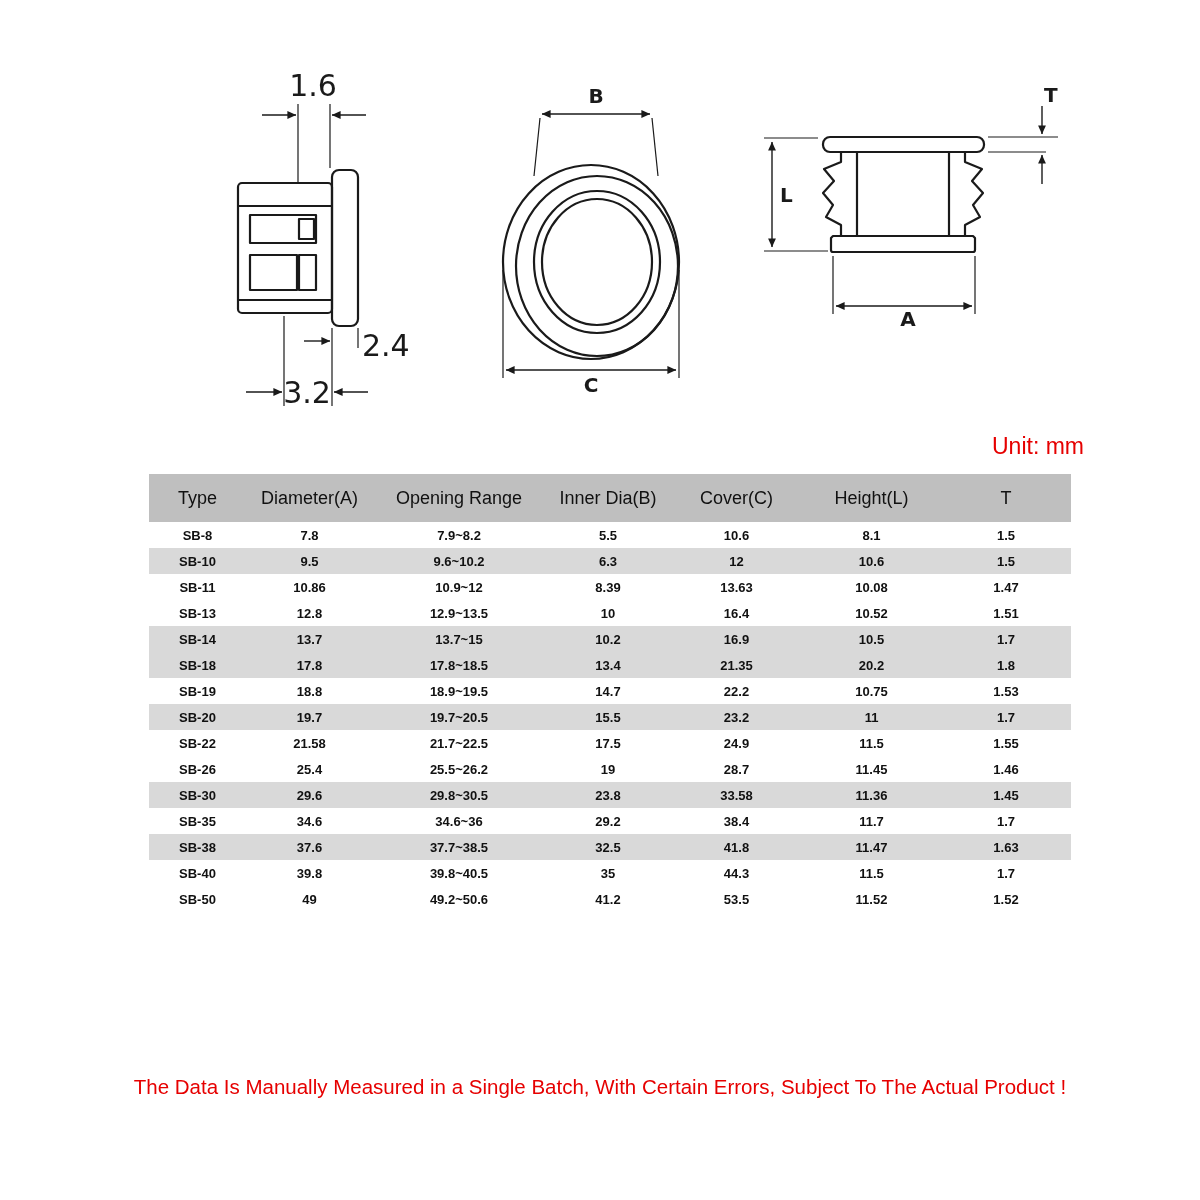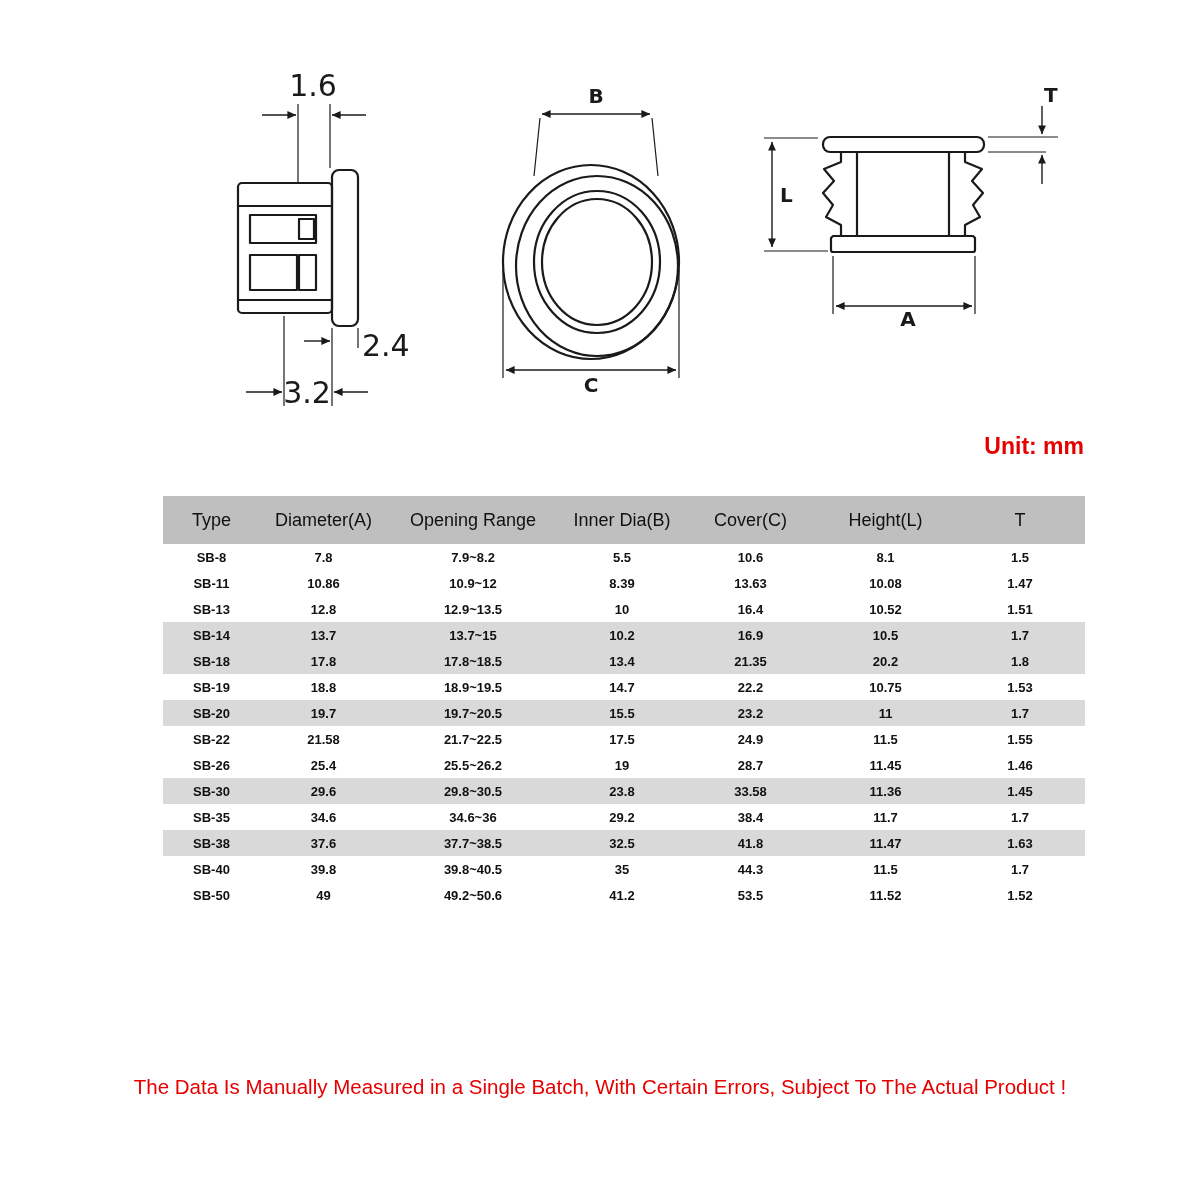--- a/index.html
+++ b/index.html
@@ -17,25 +17,25 @@
   .drawings{position:absolute;top:0;left:0;width:1200px;height:465px}
   svg .part{stroke:var(--line-color);stroke-width:2.2;fill:none;stroke-linejoin:round}
   svg .part-fill{stroke:var(--line-color);stroke-width:2.2;fill:#ffffff;stroke-linejoin:round}
   svg .dim{stroke:var(--line-color);stroke-width:1.4;fill:none}
   svg .ext{stroke:var(--line-color);stroke-width:1.2;fill:none}
   svg text{fill:var(--line-color)}
   .dim-num{font-size:30px;font-family:"DejaVu Sans",sans-serif;font-weight:400}
   .dim-letter{font-size:20px;font-weight:bold;font-family:"DejaVu Sans",sans-serif}
   .unit-label{
     position:absolute;top:433px;left:0;width:1084px;text-align:right;
-    color:var(--accent-red);font-size:23px;font-weight:700;
+    color:var(--accent-red);font-size:23px;font-weight:400;
   }
   table.spec-table{
-    position:absolute;top:474px;left:163px;width:922px;
-    border-collapse:collapse;table-layout:fixed;margin-top:22px;
+    position:absolute;top:474px;left:149px;width:922px;
+    border-collapse:collapse;table-layout:fixed;
   }
   .spec-table th{
     background:var(--table-header-bg);height:48px;font-size:18px;font-weight:400;
     text-align:center;padding:0;color:#111;
   }
   .spec-table td{
     height:26px;font-size:13px;font-weight:600;text-align:center;padding:0;color:#111;
   }
   .spec-table tr.alt td{background:var(--table-row-alt-bg)}
   .footer-note{
@@ -153,20 +153,29 @@
   <tbody>
       <tr>
         <td>SB-8</td>
         <td>7.8</td>
         <td>7.9~8.2</td>
         <td>5.5</td>
         <td>10.6</td>
         <td>8.1</td>
         <td>1.5</td>
       </tr>
+      <tr class="alt">
+        <td>SB-10</td>
+        <td>9.5</td>
+        <td>9.6~10.2</td>
+        <td>6.3</td>
+        <td>12</td>
+        <td>10.6</td>
+        <td>1.5</td>
+      </tr>
       <tr>
         <td>SB-11</td>
         <td>10.86</td>
         <td>10.9~12</td>
         <td>8.39</td>
         <td>13.63</td>
         <td>10.08</td>
         <td>1.47</td>
       </tr>
       <tr>

